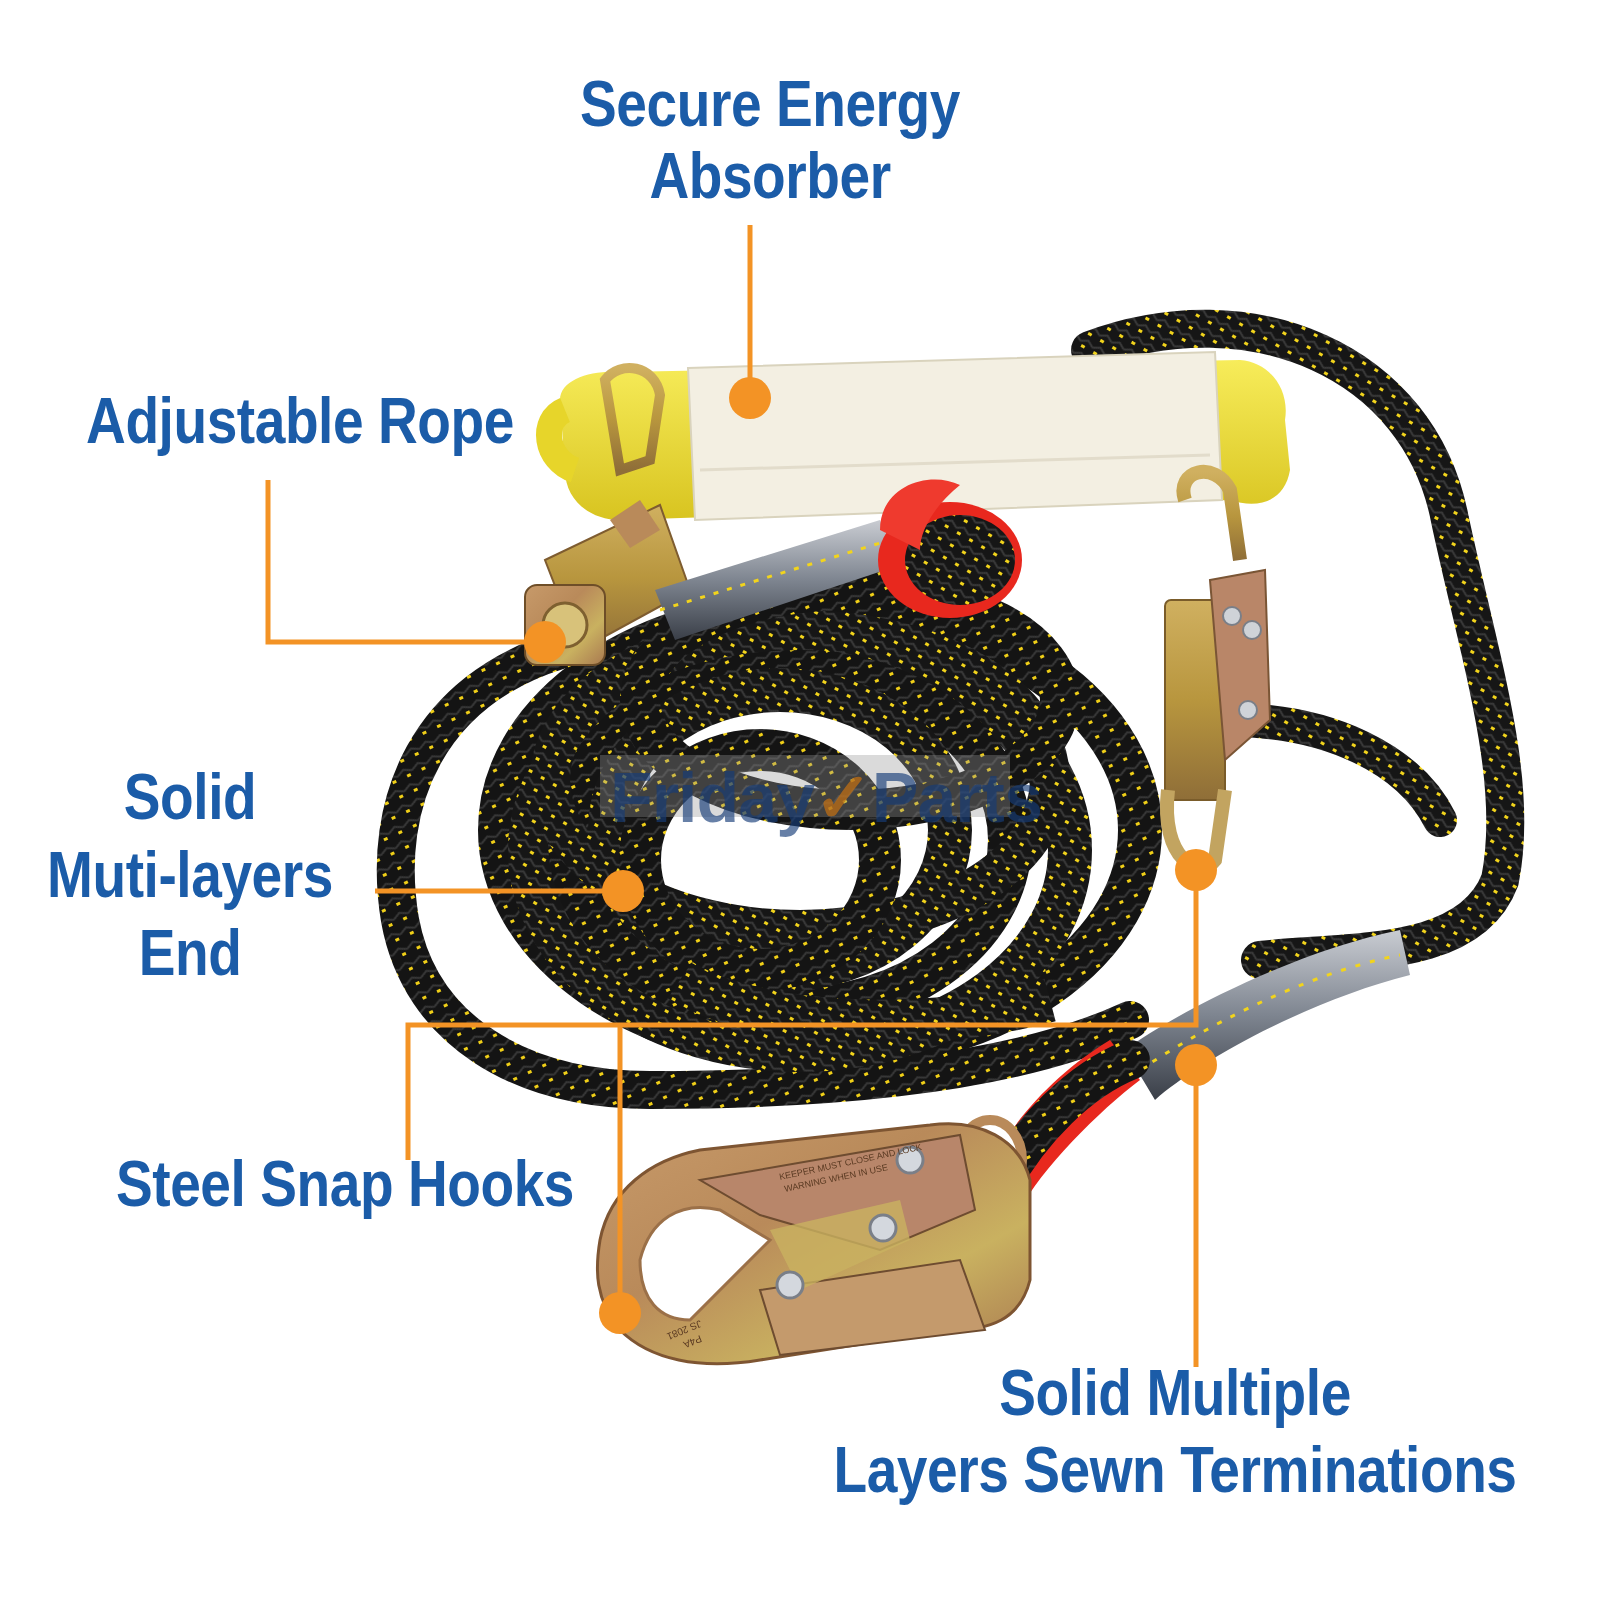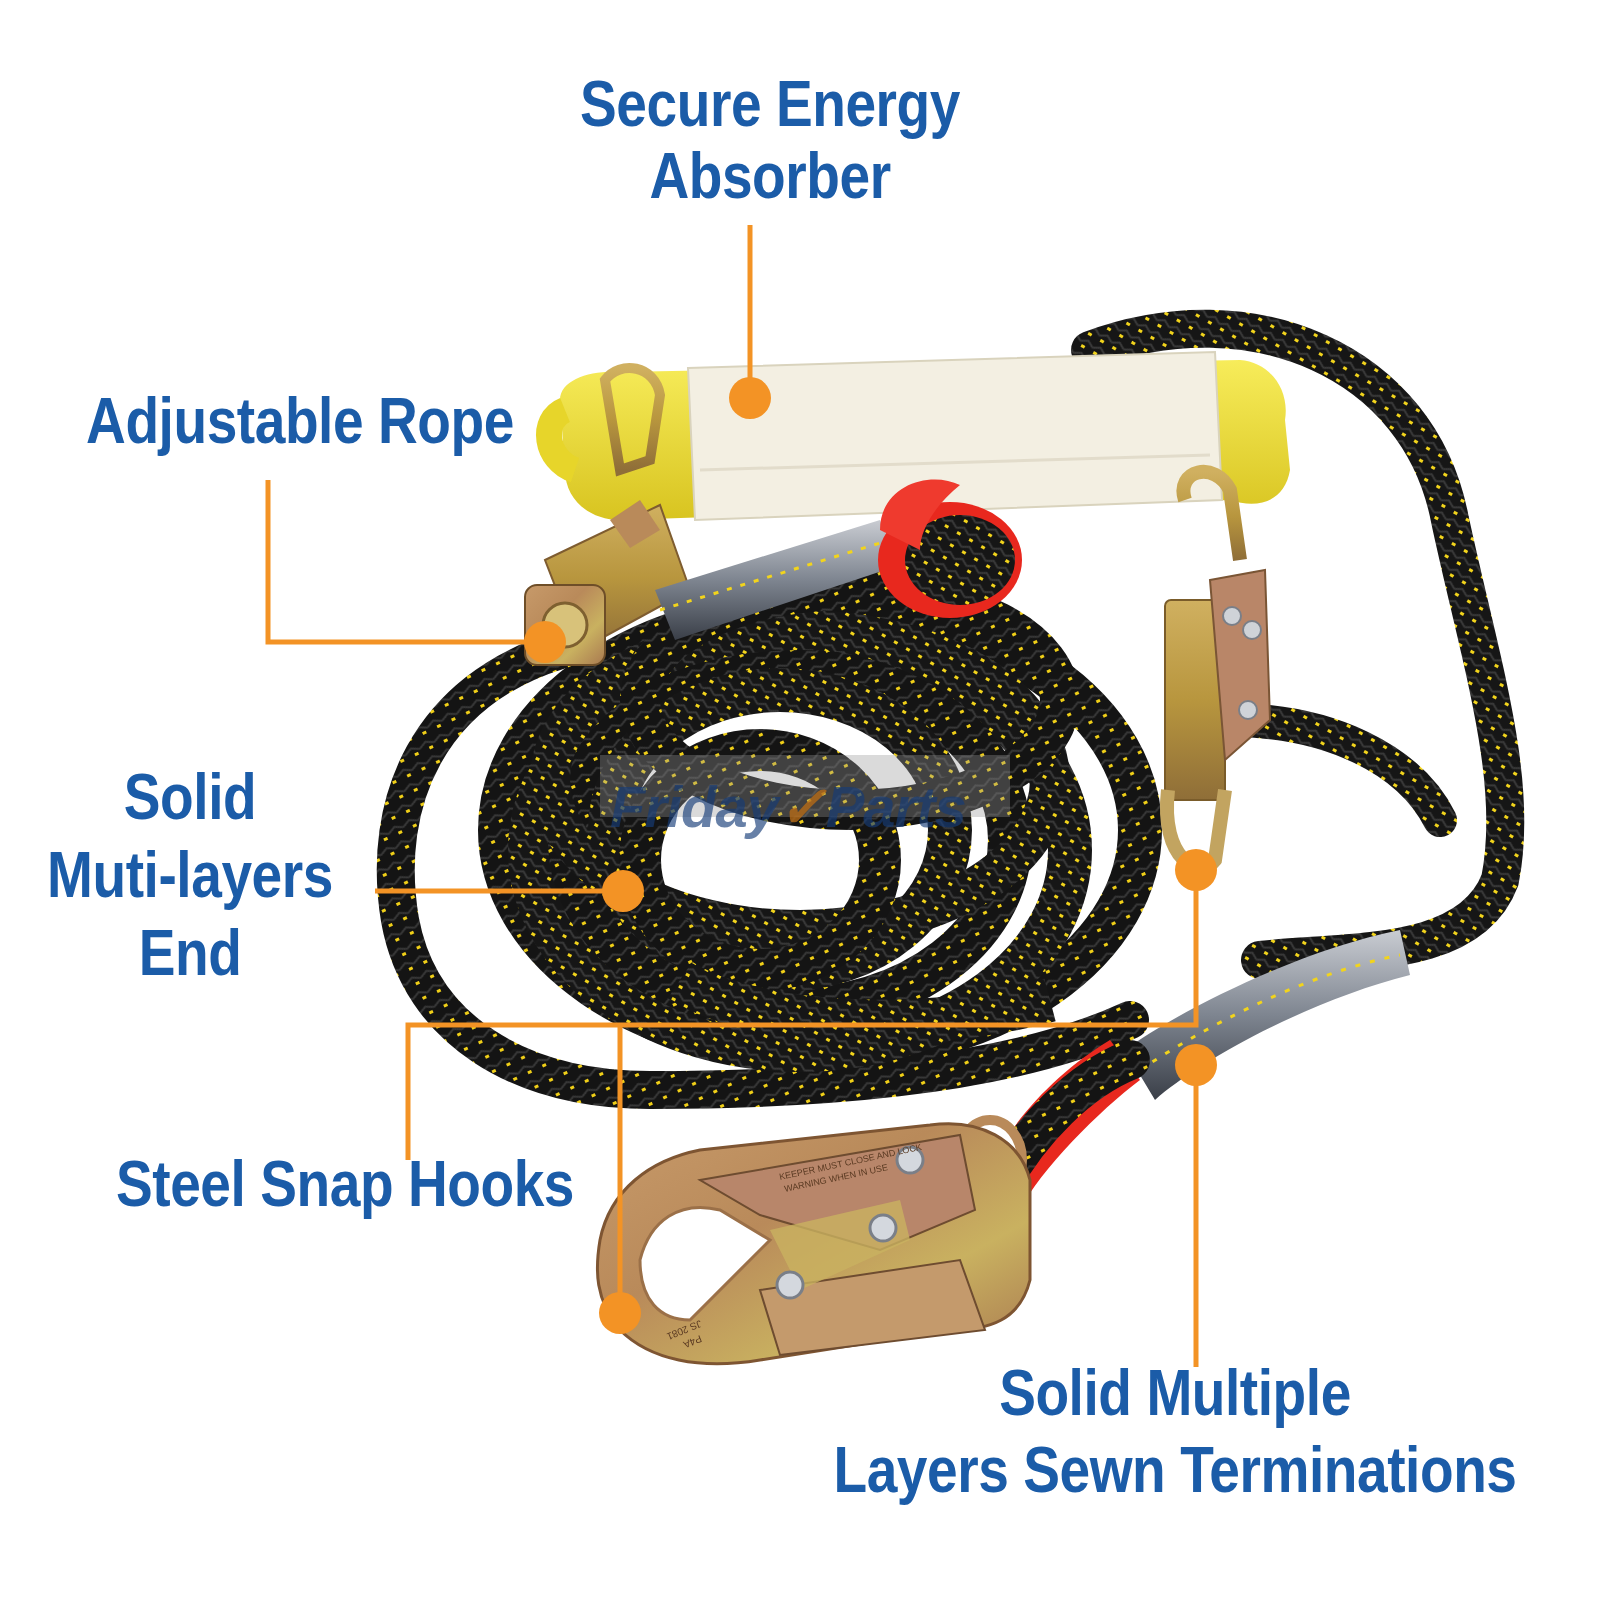--- a/index.html
+++ b/index.html
@@ -11,22 +11,22 @@
            font-weight: 700; text-align: center; line-height: 1.13; letter-spacing: -0.5px;
            transform: scaleX(0.86); transform-origin: center top; white-space: nowrap; }
   .label span { display: block; }
   #lbl-energy { left: 470px; top: 68px; width: 600px; font-size: 64px; }
   #lbl-adjust { left: 20px; top: 385px; width: 560px; font-size: 64px; }
   #lbl-solid-end { left: 0px; top: 758px; width: 380px; font-size: 64px; line-height: 1.22; }
   #lbl-steel { left: 60px; top: 1148px; width: 570px; font-size: 64px; }
   #lbl-sewn { left: 760px; top: 1355px; width: 830px; font-size: 64px; line-height: 1.2; }
   .watermark { position: absolute; left: 600px; top: 755px; width: 410px; height: 62px;
                background: rgba(150,150,150,0.35); }
-  .watermark .wm-text { position: absolute; left: 10px; top: 18px; font-size: 58px; font-weight: 700;
-               font-style: italic; color: rgba(22,60,120,0.65); letter-spacing: -1px;
+  .watermark .wm-text { position: absolute; left: 10px; top: 2px; font-size: 70px; font-weight: 700;
+               color: rgba(22,60,120,0.65); letter-spacing: -1px;
                font-family: "Liberation Sans", sans-serif; }
   .watermark .wm-check { color: rgba(190,110,20,0.75); }
 </style>
 </head>
 <body>
 
 <div class="stage">
 
   <svg class="art" viewBox="0 0 1600 1600" xmlns="http://www.w3.org/2000/svg">
     <defs>

